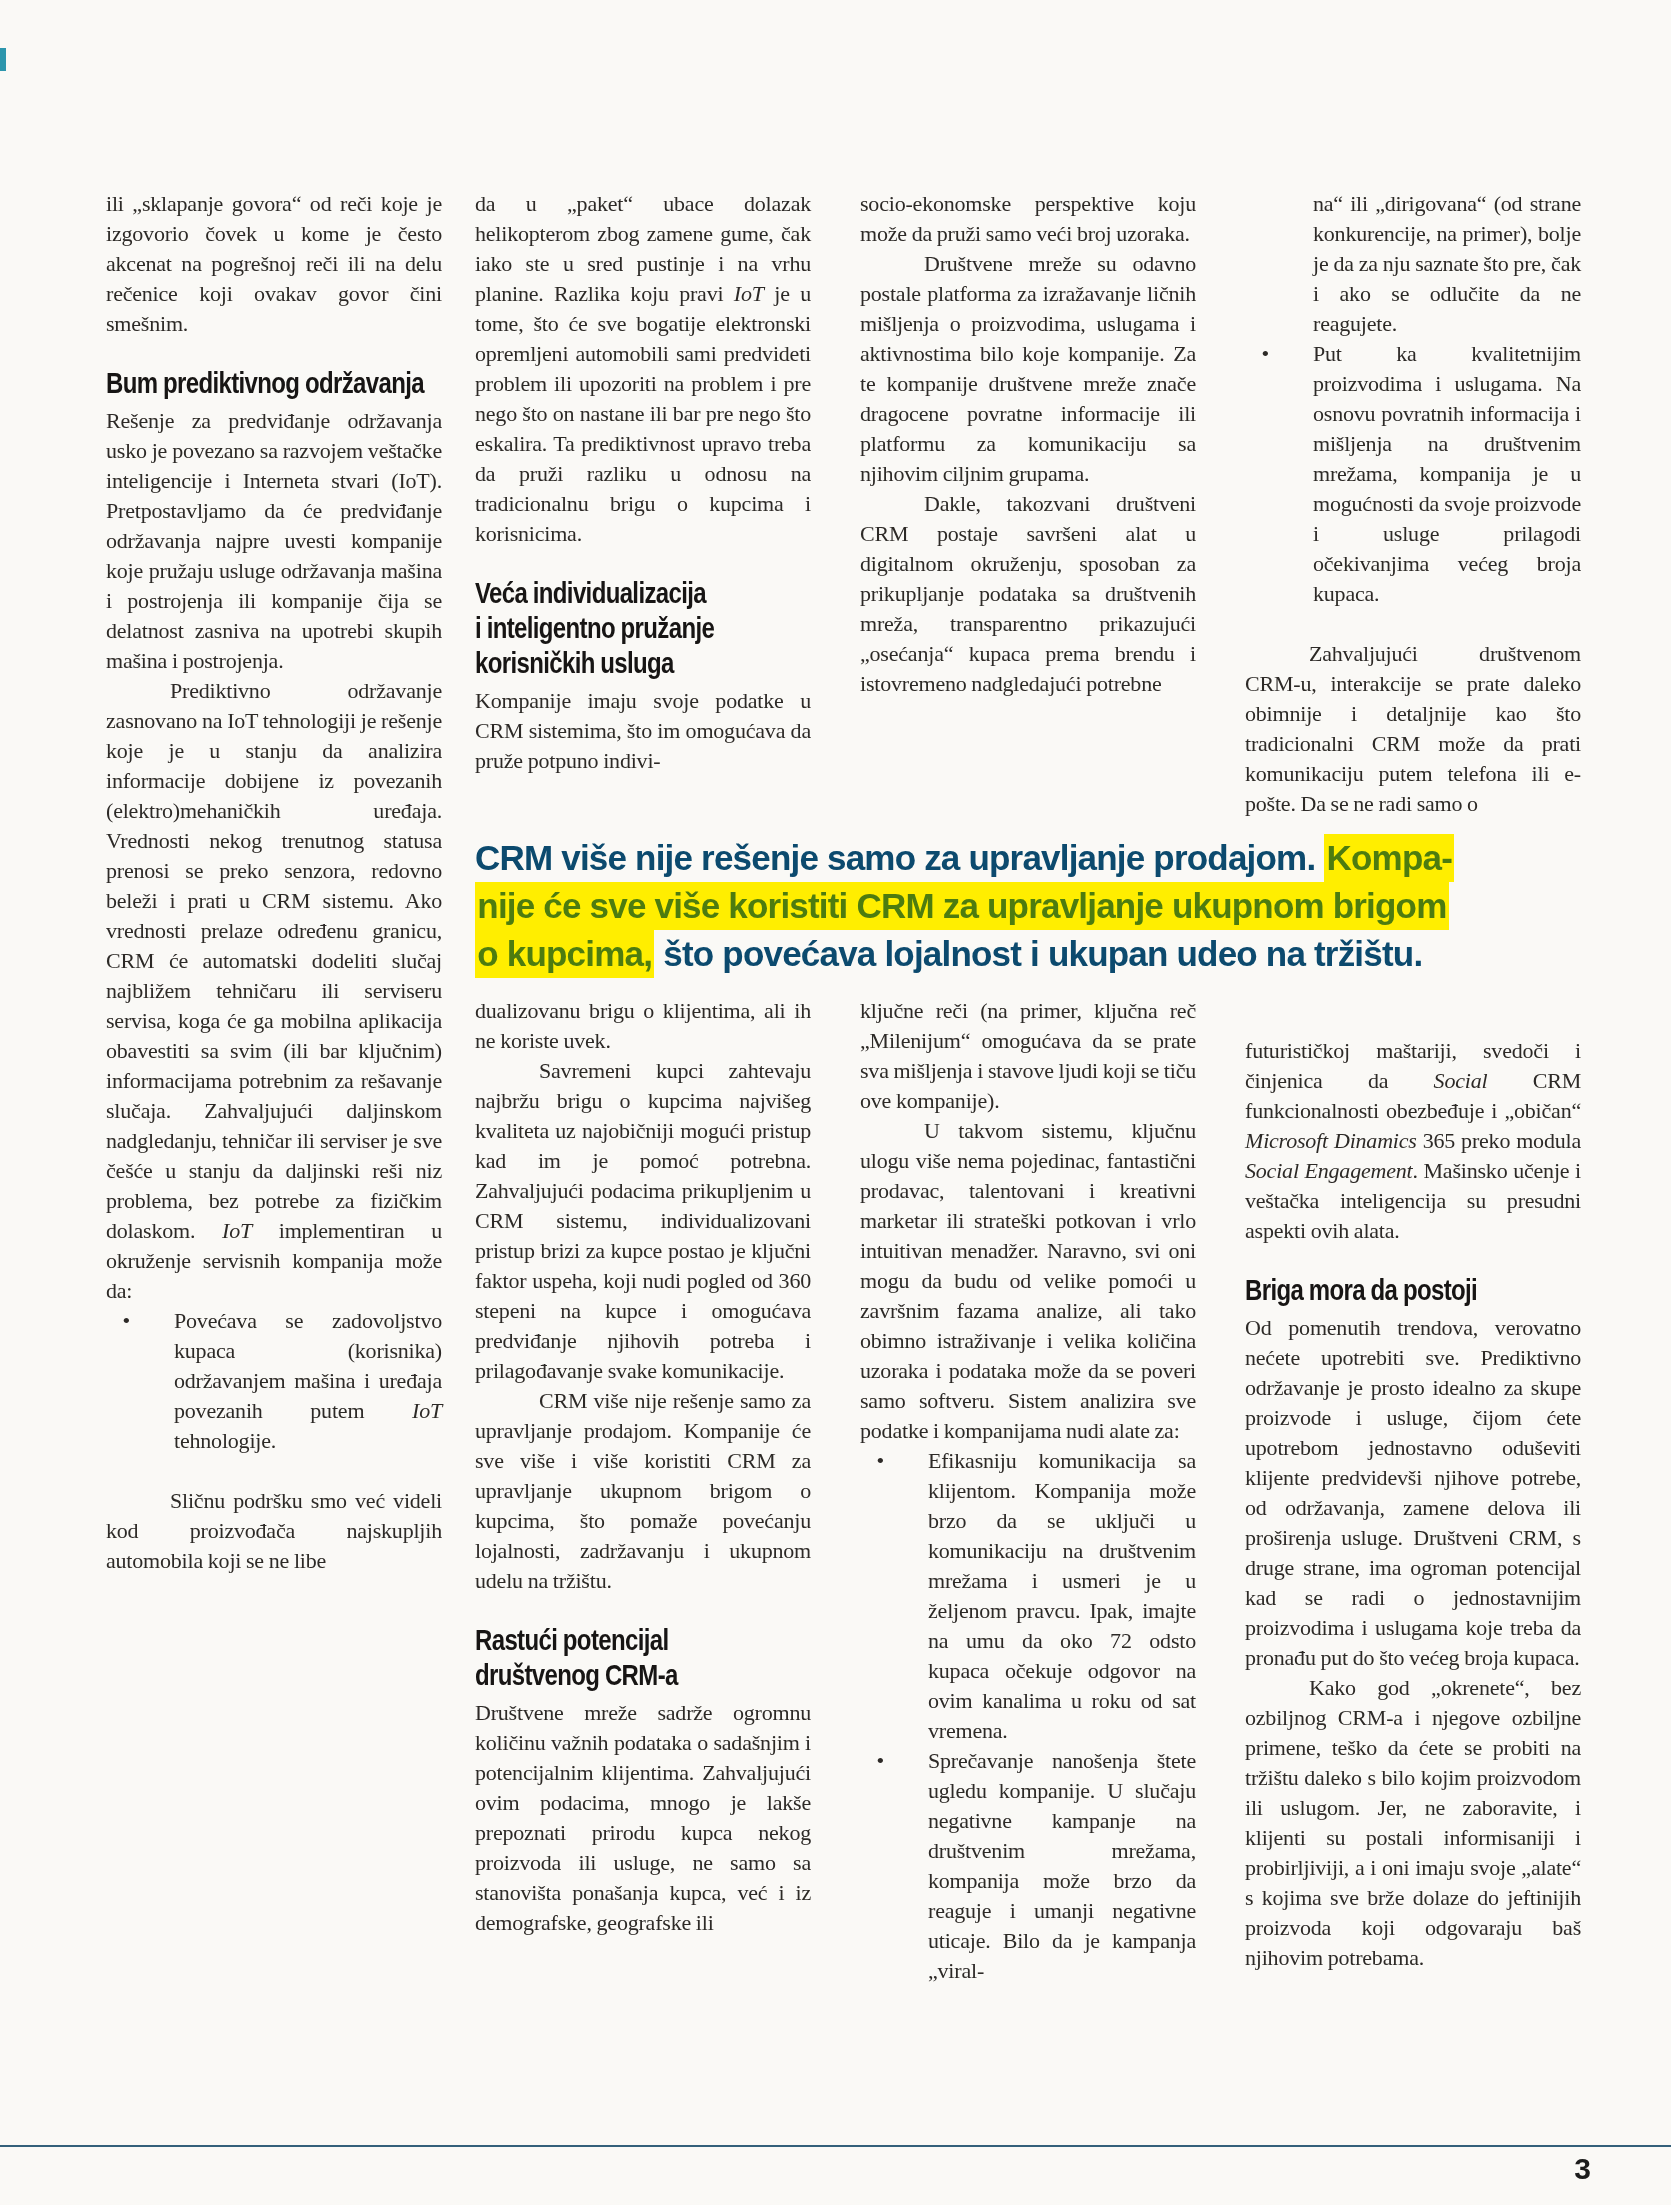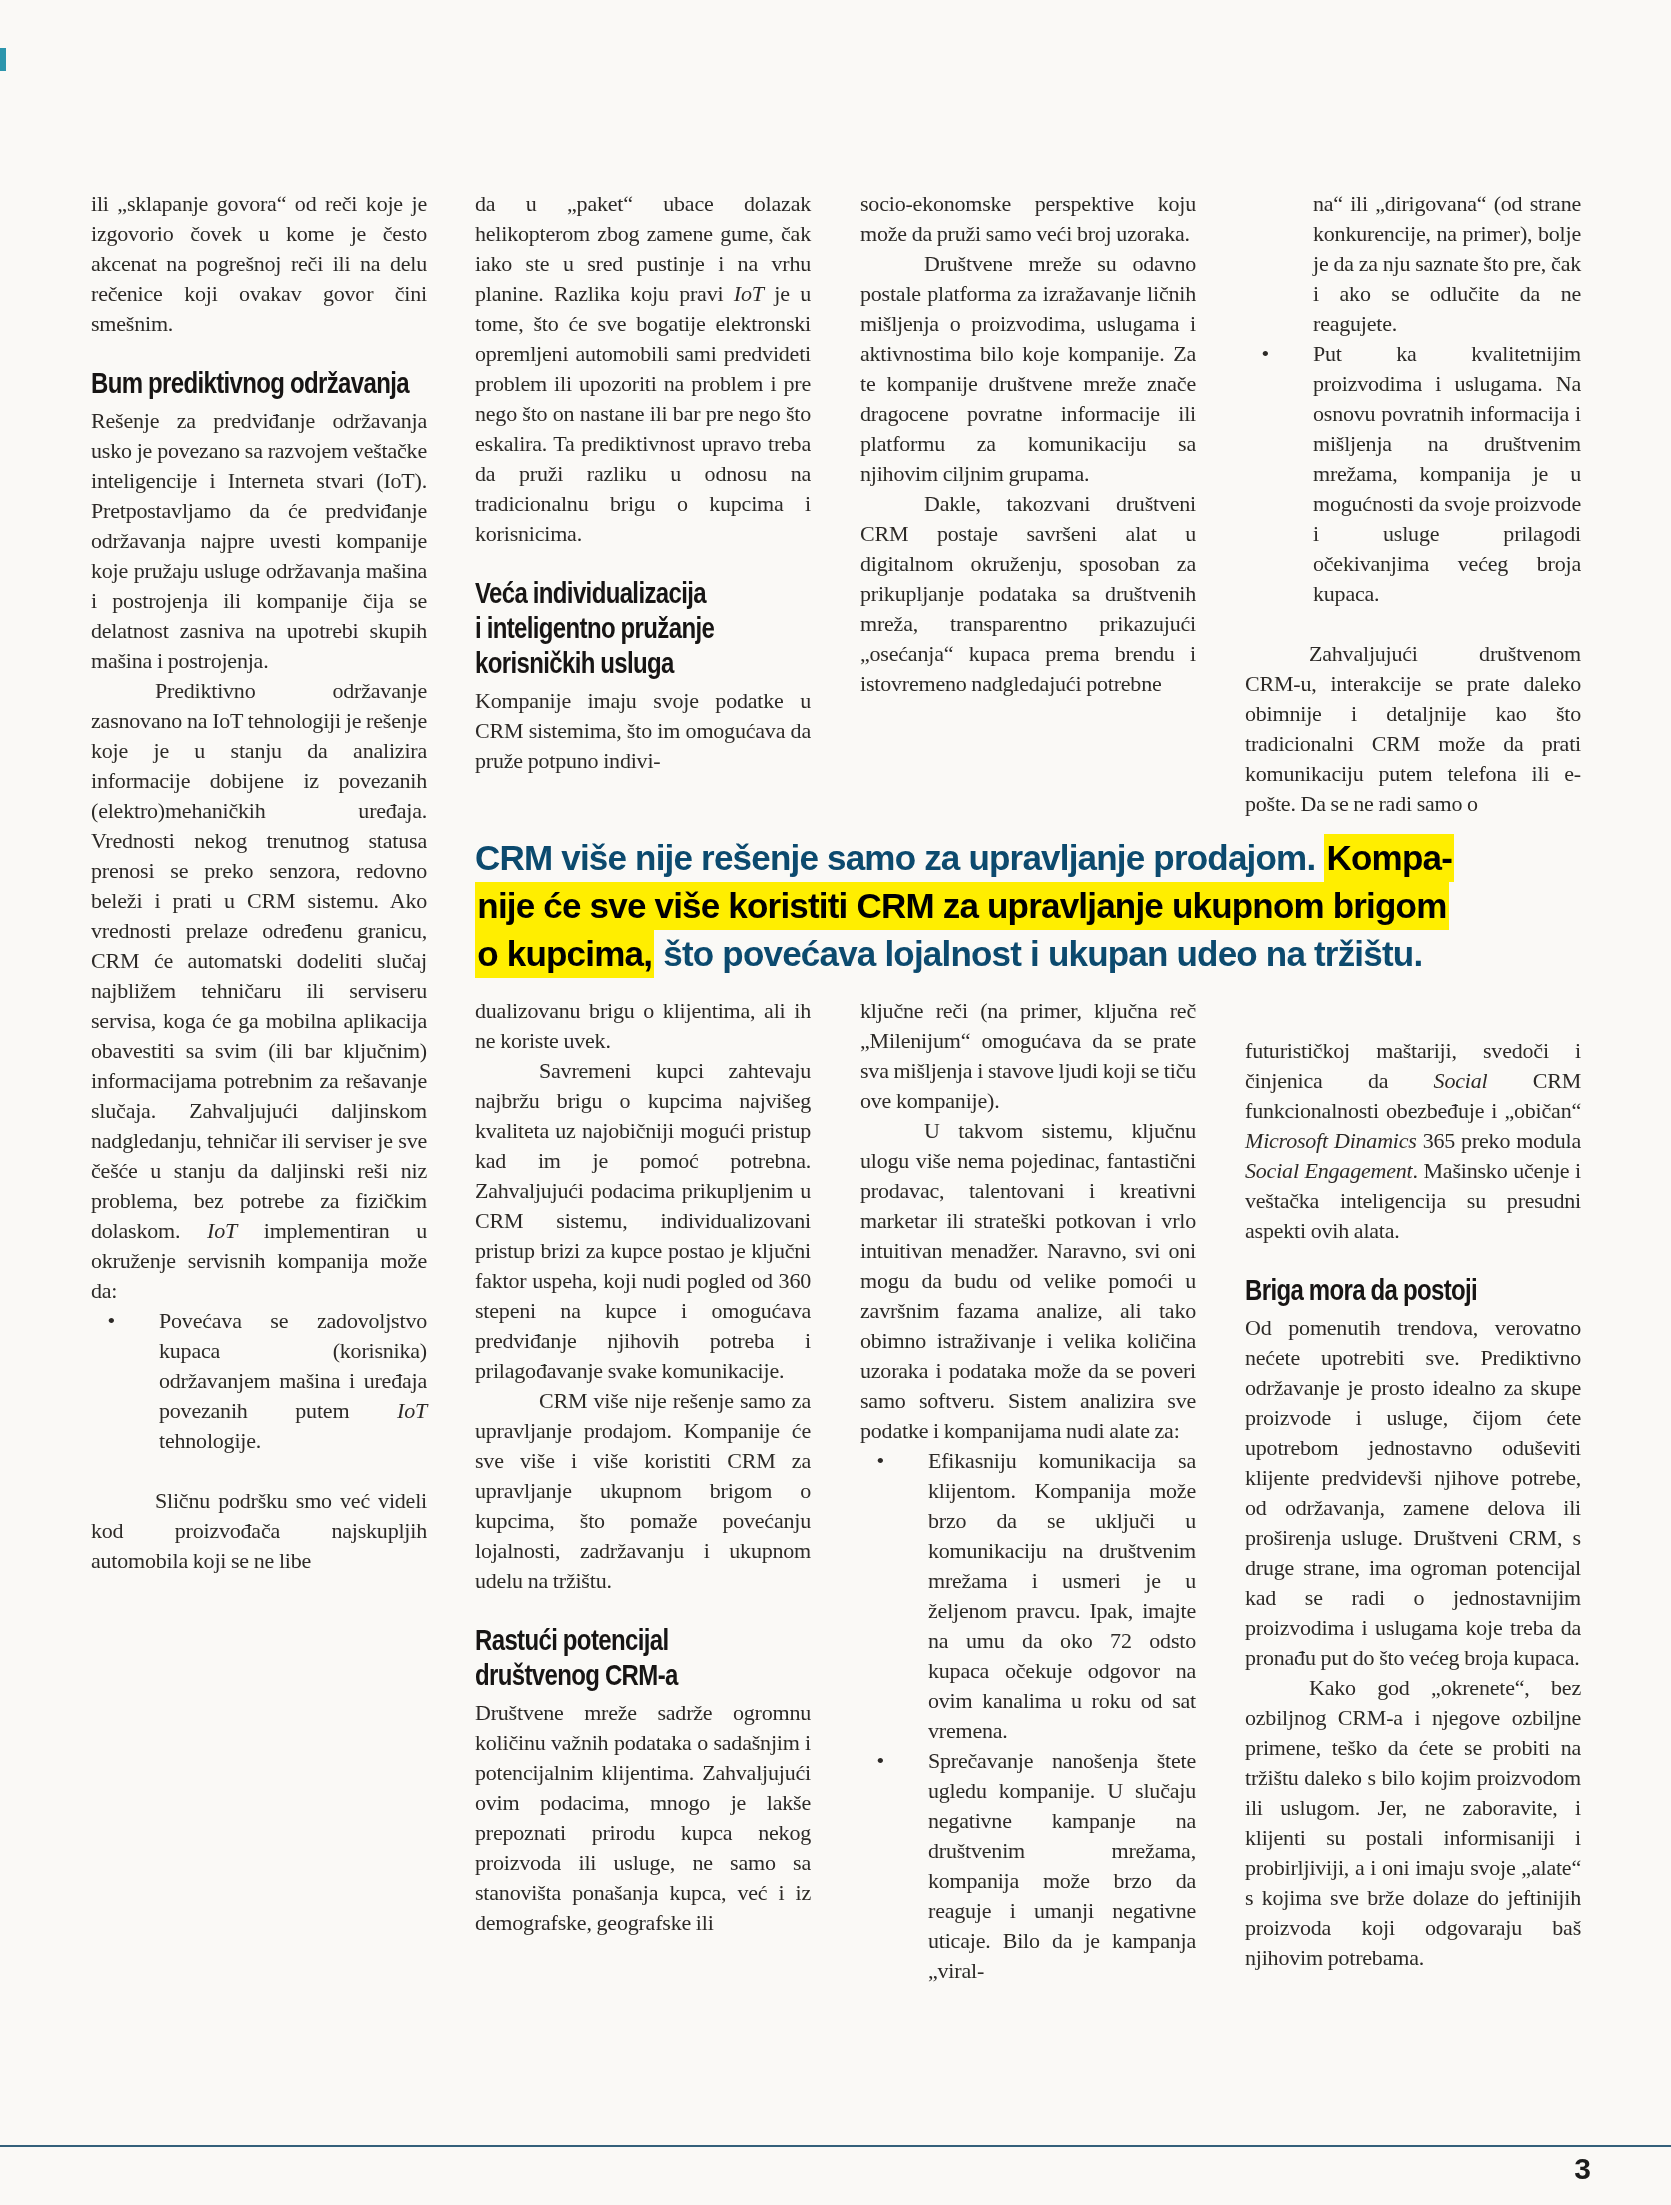--- a/index.html
+++ b/index.html
@@ -6,21 +6,21 @@
   .page{
     position:relative;width:1671px;height:2205px;background:#faf9f6;
     font-family:"Liberation Serif",serif;overflow:hidden;margin:0 auto;
   }
   .corner-tick{position:absolute;left:0;top:48px;width:6px;height:22.6px;background:#2d96ad;}
   .col{
     position:absolute;top:189px;width:336px;
     font-size:22px;line-height:30px;color:#2d2a27;
     text-align:justify;letter-spacing:-0.2px;word-spacing:-0.5px;
   }
-  #col1{left:91px;} #col2t{left:475px;} #col3t{left:860px;} #col4t{left:1245px;}
+  #col1{left:106px;} #col2t{left:475px;} #col3t{left:860px;} #col4t{left:1245px;}
   .colb{top:996px;}
   #col2b{left:475px;} #col3b{left:860px;} #col4b{left:1245px;margin-top:40px;}
   .col p{margin:0;}
   .col p.indent{text-indent:64px;}
   .col p.gap{margin-top:30px;}
   .col p.hang{padding-left:68px;}
   .sub-heading{
     font-family:"Liberation Sans",sans-serif;font-weight:700;
     font-size:30px;line-height:35px;color:#171514;letter-spacing:-0.8px;
     margin:26px 0 6px 0;width:125%;transform:scaleX(0.8);transform-origin:left top;
@@ -31,21 +31,21 @@
   .col li{position:relative;padding-left:68px;}
   .col li::before{content:"\2022";position:absolute;left:16.6px;top:0;}
   .run-i{font-style:italic;}
   .quote{
     position:absolute;left:475px;top:834px;width:1117px;
     font-family:"Liberation Sans",sans-serif;font-weight:700;
     font-size:35px;line-height:48px;letter-spacing:-0.8px;text-align:left;
   }
   .q-line{white-space:nowrap;}
   .run-blue{color:#0c4a6e;}
-  .run-hl{background:#ffee00;color:#000000;padding:3.8px 2.3px 5.3px 2.3px;}
+  .run-hl{background:#ffee00;color:#4d7c0f;padding:3.8px 2.3px 5.3px 2.3px;}
   .footer-rule{position:absolute;left:0;top:2145px;width:1671px;height:2.3px;background:#34607a;}
   .page-number{
     position:absolute;top:2152px;right:80px;
     font-family:"Liberation Sans",sans-serif;font-weight:700;font-size:30px;color:#1c1c1c;
   }
 </style>
 </head>
 <body>
 
 <div class="page">

